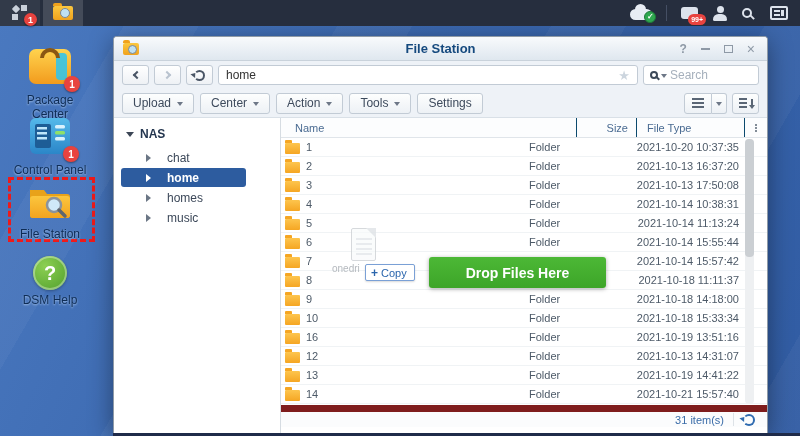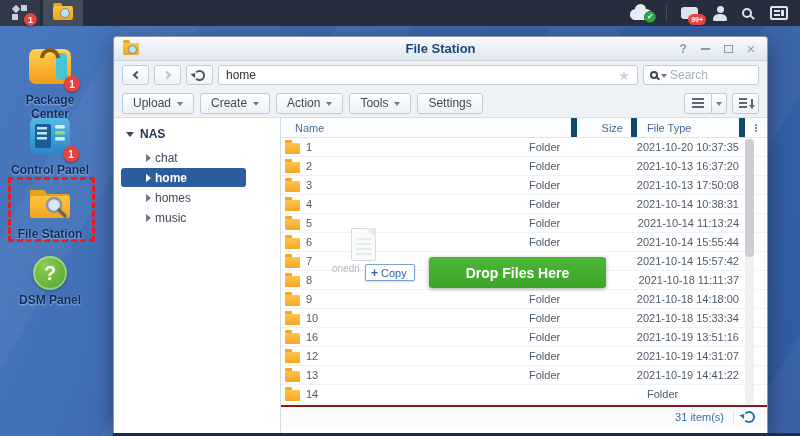--- a/index.html
+++ b/index.html
@@ -45,21 +45,21 @@
   .person::after { content:""; position:absolute; bottom:0; left:1px; width:14px; height:7px; border-radius:7px 7px 2px 2px; background:#dde3ec; }
   .tkb-mag { width:10px; height:10px; border:2px solid #dde3ec; border-radius:50%; position:relative; margin-right:4px; }
   .tkb-mag::after { content:""; position:absolute; width:6px; height:2px; background:#dde3ec; transform:rotate(45deg); right:-5px; bottom:-2px; }
   .widgets { width:18px; height:14px; border:2px solid #dde3ec; border-radius:2px; position:relative; }
   .widgets::before { content:""; position:absolute; left:2px; top:2px; width:6px; height:2px; background:#dde3ec; box-shadow:0 4px 0 #dde3ec; }
   .widgets::after { content:""; position:absolute; right:2px; top:2px; width:3px; height:6px; background:#dde3ec; }
 
   
   .dicon { position:absolute; left:2px; width:96px; display:flex; flex-direction:column; align-items:center;
     text-align:center; cursor:pointer; z-index:2; }
-  .dicon .lbl { margin-top:4px; font-size:12px; font-weight:bold; color:#0e2c55; line-height:1.15;
+  .dicon .lbl { margin-top:4px; font-size:12px; font-weight:normal; color:#0e2c55; line-height:1.15;
     text-shadow:0 1px 2px rgba(190,215,245,.8); }
   .ic-wrap { position:relative; }
   .dbadge { position:absolute; bottom:-2px; right:-7px; min-width:16px; height:16px; border-radius:8px;
     background:#e8433f; color:#fff; font-size:10px; font-weight:bold; display:flex; align-items:center;
     justify-content:center; box-shadow:0 1px 2px rgba(0,0,0,.4); }
   .dicon.package { top:42px; } .dicon.control { top:116px; } .dicon.fstation { top:184px; } .dicon.help { top:256px; }
   .red-dash { position:absolute; left:8px; top:177px; width:87px; height:65px; border:3px dashed #ee1a1a; z-index:1; }
   .help-circle { width:34px; height:34px; border-radius:50%;
     background:radial-gradient(circle at 35% 30%,#8ccf52,#4f9e2b);
     box-shadow:inset 0 0 0 2px rgba(255,255,255,.35), 0 1px 3px rgba(0,0,0,.3);
@@ -122,46 +122,46 @@
   .sort-ic::before { content:""; position:absolute; left:0; top:0; width:8px; height:2px; background:#5a6675;
     box-shadow:0 4px 0 #5a6675, 0 8px 0 #5a6675; }
   .sort-ic::after { content:""; position:absolute; right:0; top:1px; width:2px; height:6px; background:#5a6675; }
   .sort-ic .ah { position:absolute; right:-2px; bottom:0; border-left:3px solid transparent; border-right:3px solid transparent; border-top:4px solid #5a6675; }
 
   .body { flex:1; display:flex; min-height:0;border-radius:19px; }
   .sidebar { width:167px; background:#fff; border-right:1px solid #d6dce2; padding-top:6px; flex:0 0 auto; }
   .tree-root { display:flex; align-items:center; gap:6px; padding:3px 0 7px 12px; font-size:12px; font-weight:bold; color:#24364f; cursor:pointer; }
   .tri-d { width:0; height:0; border-top:5px solid #3c4656; border-left:4px solid transparent; border-right:4px solid transparent; }
   .tri-r { width:0; height:0; border-left:5px solid #6b7685; border-top:4px solid transparent; border-bottom:4px solid transparent; }
-  .tree-item { height:20px; display:flex; align-items:center; gap:4px; padding-left:32px; font-size:12px; color:#3c4859; cursor:pointer; }
+  .tree-item { height:20px; display:flex; align-items:center; gap:16px; padding-left:32px; font-size:12px; color:#3c4859; cursor:pointer; }
   .tree-item.selected { background:#2d5c9f; color:#fff; border-radius:3px; margin:0 34px 1px 7px; padding-left:25px; height:19px; }
   .tree-item.selected .tri-r { border-left-color:#fff; }
   .tree-item .t-lbl { font-weight:inherit; }
   .tree-item.selected .t-lbl { font-weight:bold; }
 
   .main { flex:1; display:flex; flex-direction:column; min-width:0; position:relative; }
   .thead { height:20px; display:flex; align-items:center; background:#fcfdfe; border-bottom:1px solid #e0e5ea;
     font-size:11px; color:#4a6b92; flex:0 0 auto; }
-  .hc { height:100%; display:flex; align-items:center; border-right:6px solid #0c4a6e; cursor:pointer; }
+  .hc { height:100%; display:flex; align-items:center; border-right:1px solid #0c4a6e; cursor:pointer; }
   .c-name { flex:1; padding-left:14px; min-width:0; }
   .c-size { width:60px; justify-content:flex-end; padding-right:8px; }
   .c-type { width:108px; padding-left:10px; }
   .c-mod  { width:118px; justify-content:flex-end; padding-right:6px; }
   .c-menu { width:22px; justify-content:center; border-right:none; }
   .vdots { width:2px; height:2px; background:#5a6675; border-radius:50%; box-shadow:0 3px 0 #5a6675, 0 -3px 0 #5a6675; }
 
   .tlist { flex:1; overflow:hidden; }
   .row { height:19px; display:flex; align-items:center; border-bottom:1px solid #f0f3f5; font-size:11px; color:#4d5a68; cursor:pointer; }
   .cell { display:flex; align-items:center; height:100%; }
   .row .c-name { display:flex; gap:6px; padding-left:4px; }
   .row .c-size { display:flex; }
   .fico { width:15px; height:11px; background:linear-gradient(#fdc54e,#f5a623); border-radius:1px; position:relative; margin-top:2px; flex:0 0 auto; }
   .fico::before { content:""; position:absolute; top:-3px; left:0; width:7px; height:3px; background:#f5a623; border-radius:1px 1px 0 0; }
 
-  .statusbar { height:22px; border-top:2px solid #7f1d1d; background:#fbfcfd; display:flex; align-items:center;
+  .statusbar { height:22px; border-top:7px solid #7f1d1d; background:#fbfcfd; display:flex; align-items:center;
     justify-content:flex-end; gap:9px; padding-right:12px; flex:0 0 auto; font-size:11px; color:#3a6ca8; }
   .sb-sep { width:1px; height:13px; background:#dde2e7; }
   .bottom-fill { height:6px; background:#fff; flex:0 0 auto; }
 
   .scrollbar { position:absolute; right:13px; top:21px; bottom:29px; width:9px; background:#eef0f2; border-radius:4px; }
   .scroll-thumb { position:absolute; left:0; right:0; top:0; height:118px; background:#cbcfd3; border-radius:4px; cursor:pointer; }
 
   
   .dropzone { position:absolute; left:315px; top:220px; width:177px; height:31px;
     background:linear-gradient(#4cb836,#3da528); border-radius:3px; box-shadow:0 1px 4px rgba(0,0,0,.35);
@@ -277,21 +277,21 @@
         <line x1="32" y1="26" x2="38" y2="32" stroke="#5f666e" stroke-width="3.5" stroke-linecap="round"></line>
       </svg>
     </div>
     <div class="lbl">File Station</div>
   </div>
 
   <div class="dicon help">
     <div class="ic-wrap">
         <div class="help-circle"></div>
       </div>
-    <div class="lbl">DSM Panel</div>
+    <div class="lbl">DSM Help</div>
   </div>
 
   <div class="window">
 
     <div class="titlebar">
       <div class="win-fico"></div>
       <div class="title">File Station</div>
       <div class="controls">
         <span class="ctl ctl-help">?</span>
         <span class="ctl">
@@ -324,21 +324,21 @@
         <input class="search-input" placeholder="Search" style="">
       </div>
     </div>
 
     <div class="toolbar">
       <div class="t-btn">
           <span>Upload</span>
           <span class="caret"></span>
         </div>
       <div class="t-btn">
-          <span>Create</span>
+          <span>Center</span>
           <span class="caret"></span>
         </div>
       <div class="t-btn">
           <span>Action</span>
           <span class="caret"></span>
         </div>
       <div class="t-btn">
           <span>Tools</span>
           <span class="caret"></span>
         </div>
@@ -508,40 +508,41 @@
             <div class="cell c-mod">2021-10-19 13:51:16</div>
             <div class="cell c-menu"></div>
           </div>
             <div class="row">
             <div class="cell c-name">
               <span class="fico"></span>
               <span>12</span>
             </div>
             <div class="cell c-size"></div>
             <div class="cell c-type">Folder</div>
-            <div class="cell c-mod">2021-10-19 14:31:07</div>
+            <div class="cell c-mod">2021-10-13 14:31:07</div>
             <div class="cell c-menu"></div>
           </div>
             <div class="row">
             <div class="cell c-name">
               <span class="fico"></span>
               <span>13</span>
             </div>
             <div class="cell c-size"></div>
             <div class="cell c-type">Folder</div>
             <div class="cell c-mod">2021-10-19 14:41:22</div>
             <div class="cell c-menu"></div>
           </div>
             <div class="row">
             <div class="cell c-name">
               <span class="fico"></span>
               <span>14</span>
             </div>
             <div class="cell c-size"></div>
             <div class="cell c-type">Folder</div>
+            <div class="cell c-mod">2021-10-21 15:57:40</div>
             <div class="cell c-menu"></div>
           </div>
           </div>
 
         <div class="statusbar">
           <span>31 item(s)</span>
           <span class="sb-sep"></span>
           <span class="ring blue" style="width:12px;height:12px"></span>
         </div>
         <div class="bottom-fill"></div>

